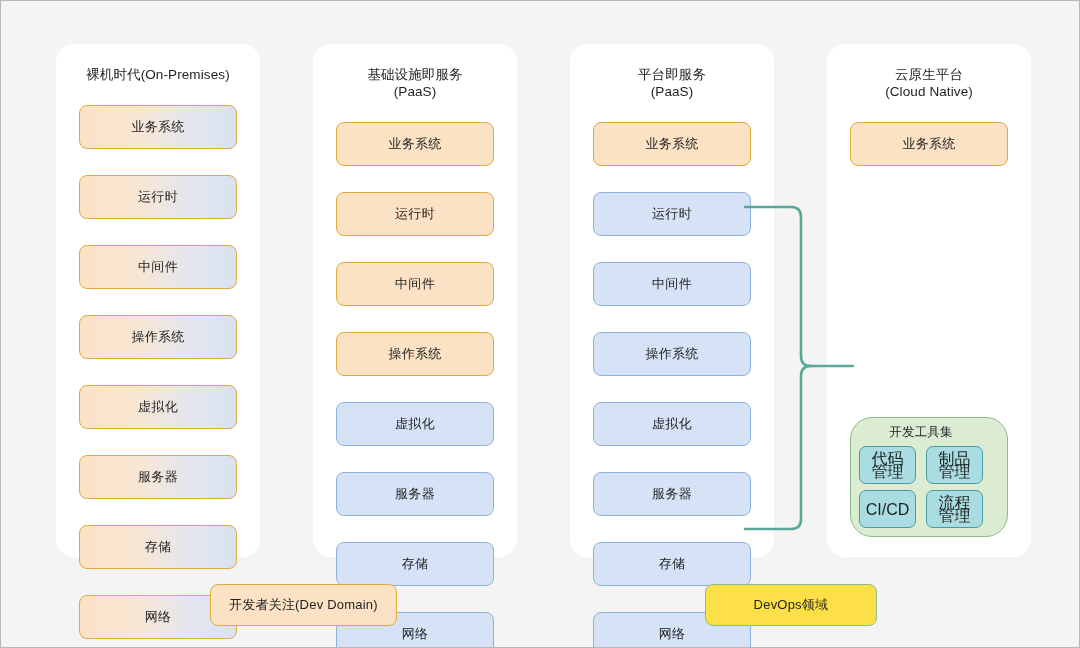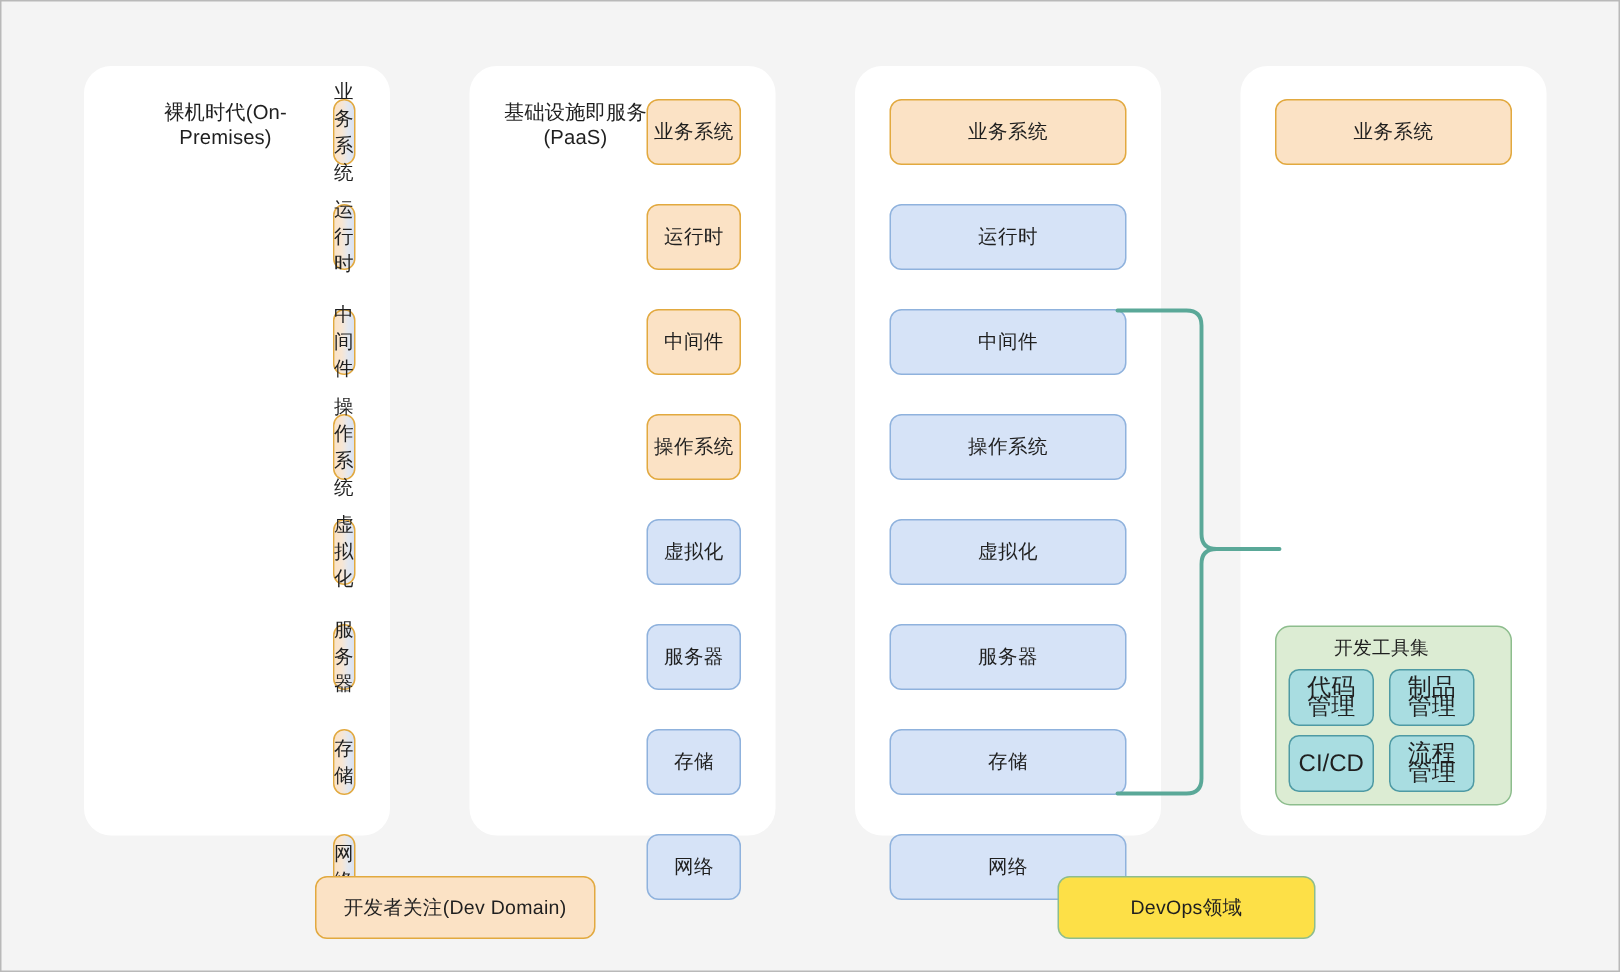--- a/index.html
+++ b/index.html
@@ -30,20 +30,21 @@
     display: flex;
     justify-content: space-between;
   }
   .col-card {
     width: 204px;
     background: #ffffff;
     border-radius: 18px;
     box-sizing: border-box;
     padding: 22px 23px 20px 23px;
     display: flex;
+    flex-direction: column;
     align-items: stretch;
   }
   .col-title {
     font-size: 13.5px;
     color: #1f1f1f;
     text-align: center;
     line-height: 17px;
     white-space: pre-line;
     margin-bottom: 22px;
     letter-spacing: .1px;
@@ -79,21 +80,21 @@
   }
   .layer.mix {
     background: linear-gradient(90deg, #fbe2c5 0%, #f7e6d4 38%, #e3e7ef 70%, #d9e2f1 100%);
     border: 1.4px solid #e2a93f;
   }
 
   
   .group {
     background: #dcecd3;
     border: 1.4px solid #8dbd8d;
-    border-radius: 10px;
+    border-radius: 22px;
     box-sizing: border-box;
     padding: 6px 24px 8px 8px;
     flex-shrink: 0;
   }
   .group.abstract {
     border-color: #49998f;
     flex: 1;
     display: flex;
     flex-direction: column;
   }
@@ -224,33 +225,37 @@
         <div class="layer dev">中间件</div>
         <div class="layer dev">操作系统</div>
         <div class="layer ops">虚拟化</div>
         <div class="layer ops">服务器</div>
         <div class="layer ops">存储</div>
         <div class="layer ops">网络</div>
       </div>
     </div>
 
     <div class="col-card">
+      <div class="col-title">平台即服务
+(PaaS)</div>
       <div class="stack">
         <div class="layer dev">业务系统</div>
         <div class="layer ops">运行时</div>
         <div class="layer ops">中间件</div>
         <div class="layer ops">操作系统</div>
         <div class="layer ops">虚拟化</div>
         <div class="layer ops">服务器</div>
         <div class="layer ops">存储</div>
         <div class="layer ops">网络</div>
       </div>
     </div>
 
     <div class="col-card">
+      <div class="col-title">云原生平台
+(Cloud Native)</div>
       <div class="stack">
         <div class="layer dev">业务系统</div>
 
         <div class="group">
           <div class="group-title">开发工具集</div>
           <div class="tool-grid">
             <div class="tool">代码
 管理</div>
             <div class="tool">制品
 管理</div>

